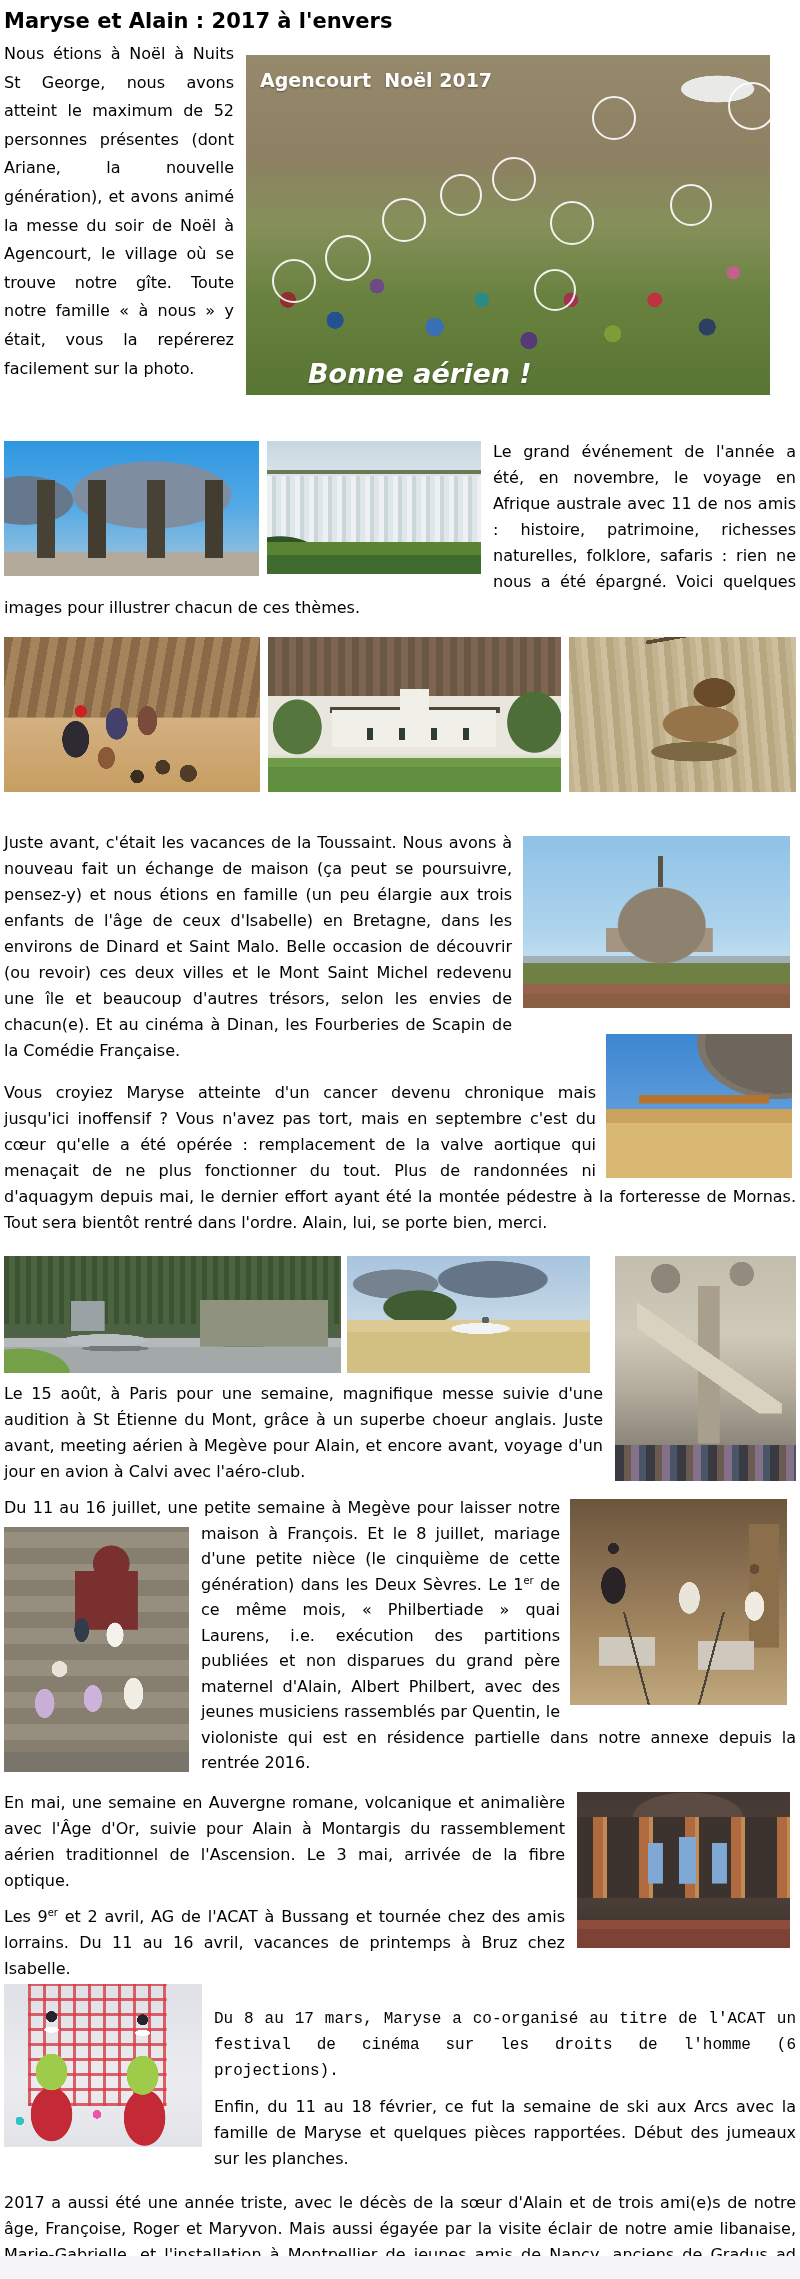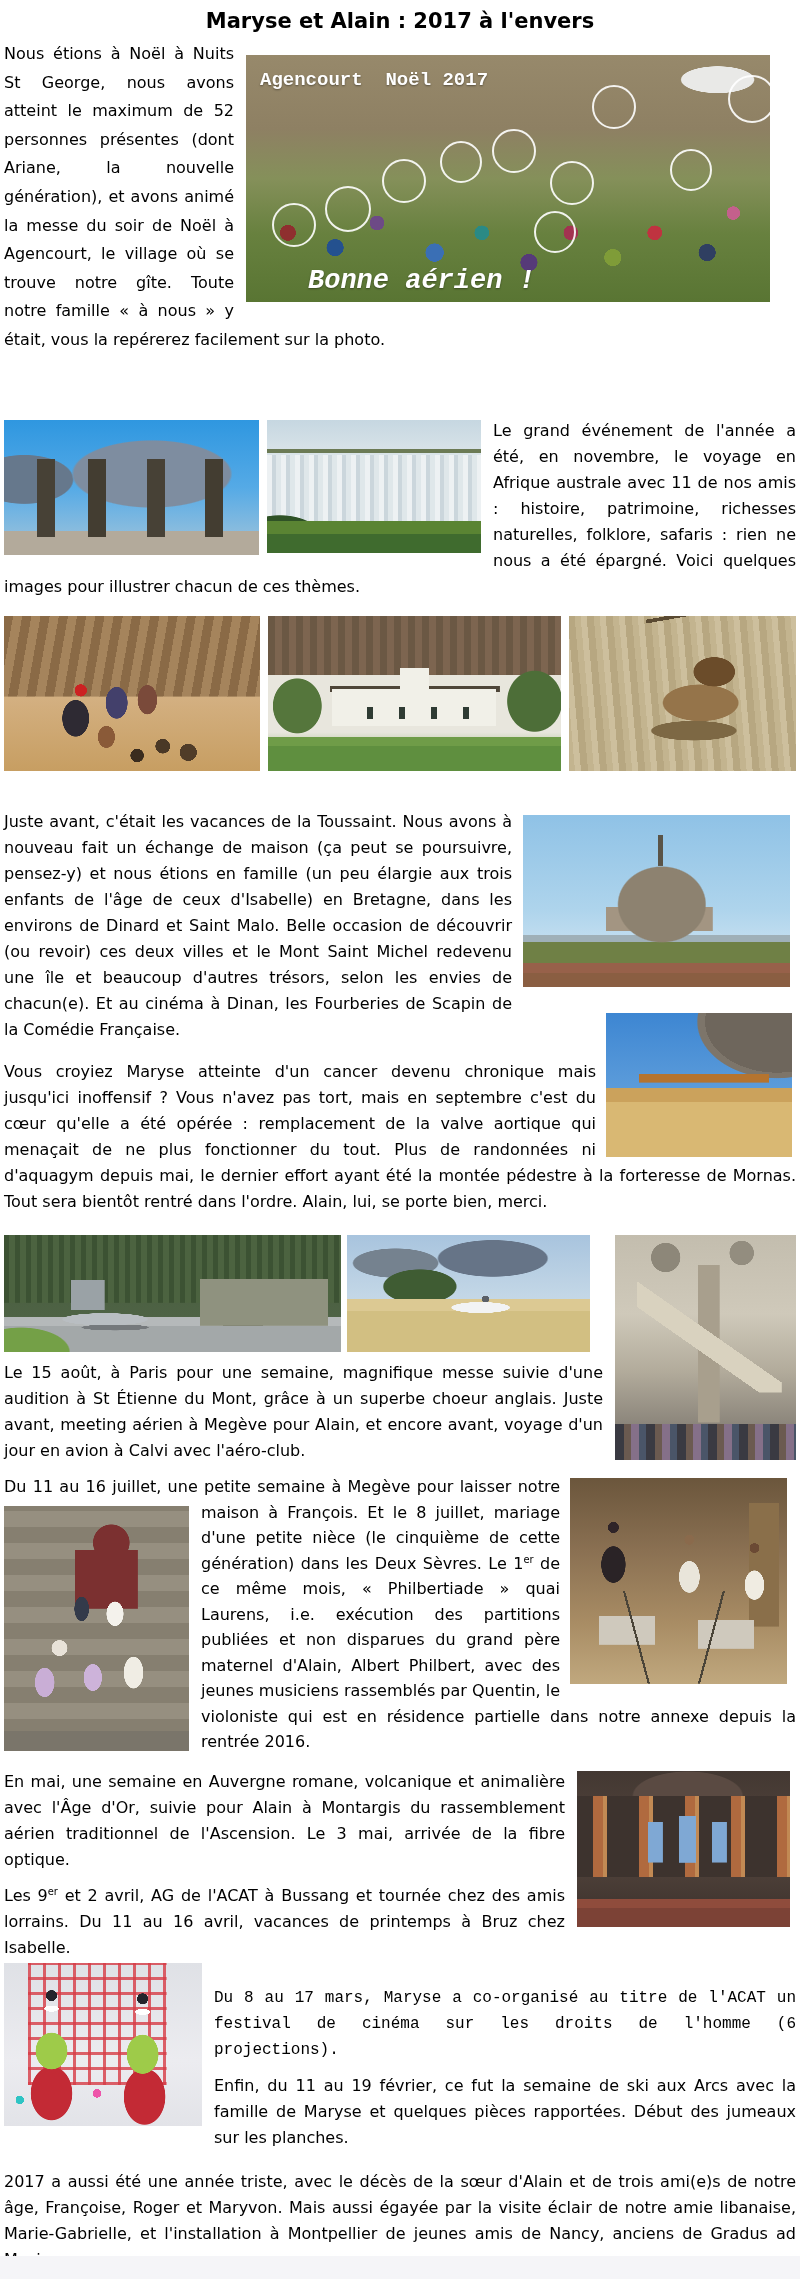--- a/index.html
+++ b/index.html
@@ -3,43 +3,42 @@
 <meta charset="utf-8">
 <style>
   html,body{margin:0;padding:0}
   body{
     width:800px;height:2279px;position:relative;
     background:#ffffff;color:#000;
     font-family:"DejaVu Sans","Liberation Sans",sans-serif;
     font-size:16px;line-height:26px;
   }
   .page{padding:0 4px;}
-  h1{font-size:21px;line-height:26px;text-align:center;font-weight:700;margin:8px 0 6px;}
+  h1{font-size:21px;line-height:26px;text-align:left;font-weight:700;margin:8px 0 6px;}
   p{margin:0;text-align:justify;}
   sup{font-size:62%;line-height:0;vertical-align:super;}
   .photo{background-color:#cccccc;}
 
   
   .sec-noel{min-height:352px;}
-  .photo-group{float:right;width:524px;height:247px;margin:15px 26px 18px 12px;position:relative;
+  .photo-group{float:right;width:524px;height:340px;margin:15px 26px 18px 12px;position:relative;
     background:
       radial-gradient(circle 13px at 8% 72%, #8f2f2f 0 60%, transparent 62%),
       radial-gradient(circle 14px at 17% 78%, #24518f 0 60%, transparent 62%),
       radial-gradient(circle 12px at 25% 68%, #6d4a86 0 60%, transparent 62%),
       radial-gradient(circle 15px at 36% 80%, #3a6fb5 0 60%, transparent 62%),
       radial-gradient(circle 12px at 45% 72%, #2a8a85 0 60%, transparent 62%),
       radial-gradient(circle 14px at 54% 84%, #563a78 0 60%, transparent 62%),
       radial-gradient(circle 12px at 62% 72%, #a23350 0 60%, transparent 62%),
       radial-gradient(circle 14px at 70% 82%, #7f9c38 0 60%, transparent 62%),
       radial-gradient(circle 12px at 78% 72%, #bf3340 0 60%, transparent 62%),
       radial-gradient(circle 14px at 88% 80%, #2f3f61 0 60%, transparent 62%),
       radial-gradient(circle 11px at 93% 64%, #c4608c 0 60%, transparent 62%),
       radial-gradient(ellipse 60px 22px at 90% 10%, #e9e9e7 0 60%, transparent 62%),
       linear-gradient(180deg,#97896b 0%,#8e8063 30%,#85905a 50%,#68813f 72%,#597533 100%);
-    font-family: Liberation Mono, monospace;
   }
   .caption-top{position:absolute;top:12px;left:14px;color:#fff;font-size:19px;font-weight:700;
     white-space:pre;text-shadow:0 1px 2px rgba(0,0,0,.4);}
   .caption-greeting{position:absolute;bottom:8px;left:62px;color:#fff;font-size:27px;font-weight:700;
     font-style:italic;text-shadow:0 1px 2px rgba(0,0,0,.4);}
   .ring{position:absolute;border:2px solid rgba(255,255,255,.9);border-radius:50%;}
   .p-noel{line-height:28.6px;}
 
   
   .sec-afrique{clear:both;padding-top:26px;min-height:172px;}
@@ -283,21 +282,21 @@
   <p class="p-mai">
     <span class="photo photo-auvergne"></span><span>En mai, une semaine en Auvergne romane, volcanique et animalière avec l'Âge d'Or, suivie pour Alain à Montargis du rassemblement aérien traditionnel de l'Ascension. Le 3 mai, arrivée de la fibre optique.</span>
   </p>
 
   <p class="p-avril"><span>Les 9</span><sup>er</sup><span> et 2 avril, AG de l'ACAT à Bussang et tournée chez des amis lorrains. Du 11 au 16 avril, vacances de printemps à Bruz chez Isabelle.</span></p>
 
   <p class="p-mars">
     <span class="photo photo-ski"></span><span>Du 8 au 17 mars, Maryse a co-organisé au titre de l'ACAT un festival de cinéma sur les droits de l'homme (6 projections).</span>
   </p>
 
-  <p class="p-fevrier">Enfin, du 11 au 19 février, ce fut la semaine de ski aux Arcs avec la famille de Maryse et quelques pièces rapportées. Début des jumeaux sur les planches.</p>
+  <p class="p-fevrier">Enfin, du 11 au 18 février, ce fut la semaine de ski aux Arcs avec la famille de Maryse et quelques pièces rapportées. Début des jumeaux sur les planches.</p>
 
   <p class="p-bilan">2017 a aussi été une année triste, avec le décès de la sœur d'Alain et de trois ami(e)s de notre âge, Françoise, Roger et Maryvon. Mais aussi égayée par la visite éclair de notre amie libanaise, Marie-Gabrielle, et l'installation à Montpellier de jeunes amis de Nancy, anciens de Gradus ad Musicam.</p>
 
   <p class="p-conclusion">Quant à nos activités ordinaires, reportez-vous à la circulaire de 2017… Elles n'ont pas changé !</p>
 
 </div>
 
 <div class="footer-band" style="background: rgb(245, 245, 248);"></div>
 
 </body></html>

